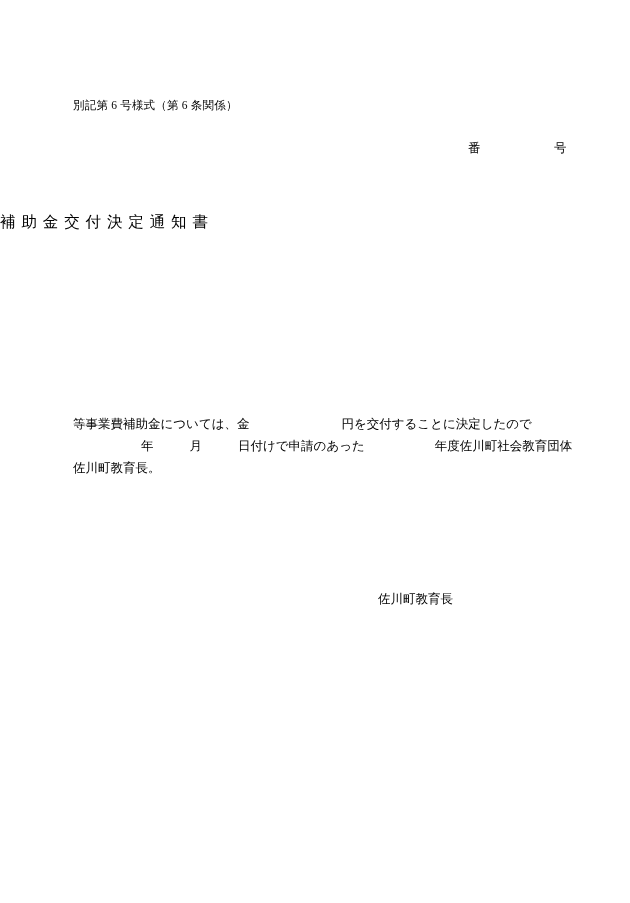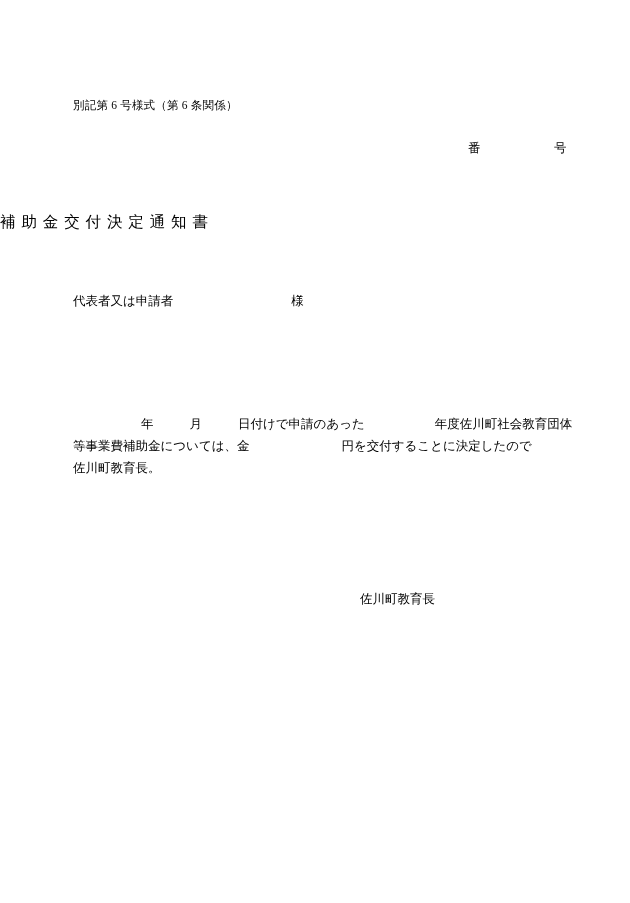--- a/index.html
+++ b/index.html
@@ -100,52 +100,49 @@
     top: 523px;
     font-size: 12.5px;
     white-space: nowrap;
   }
   .date-line .indent { display: inline-block; width: 80px; }
   .date-line .g1 { display: inline-block; width: 36px; }
   .date-line .g2 { display: inline-block; width: 37px; }
 
   .issuer {
     position: absolute;
-    left: 360px;
+    left: 378px;
     top: 591px;
     font-size: 12.5px;
     white-space: nowrap;
   }
 </style>
 </head>
 <body>
 
 <div class="page">
 
   <div class="form-code">別記第 6 号様式（第 6 条関係）</div>
 
   <div class="number-row">
     <span class="ban">番</span>
     <span class="gou">号</span>
   </div>
 
   <div class="doc-title">補 助 金 交 付 決 定 通 知 書</div>
 
   <div class="addressee">
-    <div class="line">
-      <span>代表者又は申請者</span><span class="sama">様</span>
-    </div>
   </div>
 
   <div class="body-text">
     <div class="l1">
-      <span class="indent-1"></span><span>年</span><span class="gap-a"></span><span>月</span><span class="gap-b"></span><span>日付けで申請のあった</span><span class="gap-c"></span><span>年度佐川町社会教育団体</span>
+      <span>等事業費補助金については、金</span><span class="gap-d"></span><span>円を交付することに決定したので</span>
     </div>
     <div class="l1">
-      <span>等事業費補助金については、金</span><span class="gap-d"></span><span>円を交付することに決定したので</span>
+      <span class="indent-1"></span><span>年</span><span class="gap-a"></span><span>月</span><span class="gap-b"></span><span>日付けで申請のあった</span><span class="gap-c"></span><span>年度佐川町社会教育団体</span>
     </div>
     <div>佐川町教育長。</div>
   </div>
 
 
   <div class="issuer">佐川町教育長</div>
 
 </div>
 
 </body></html>

